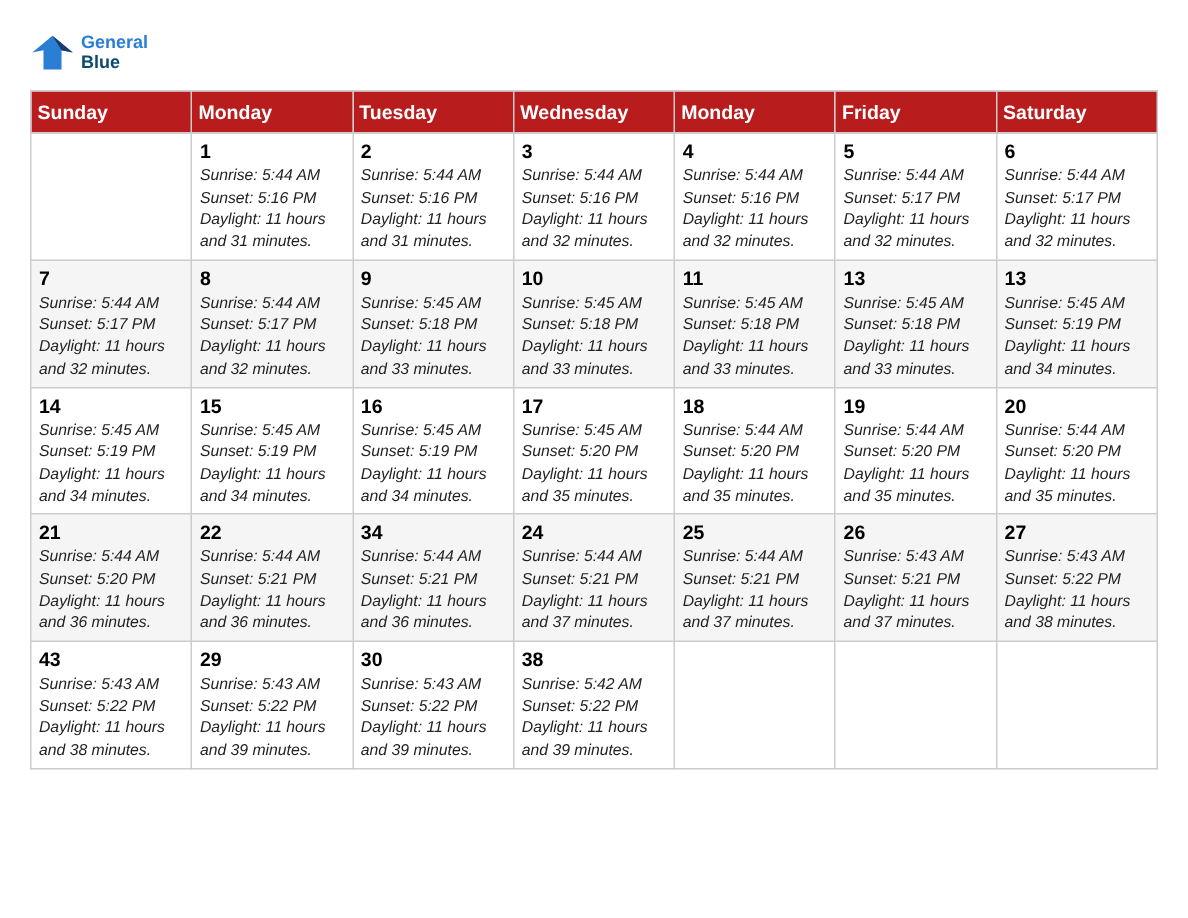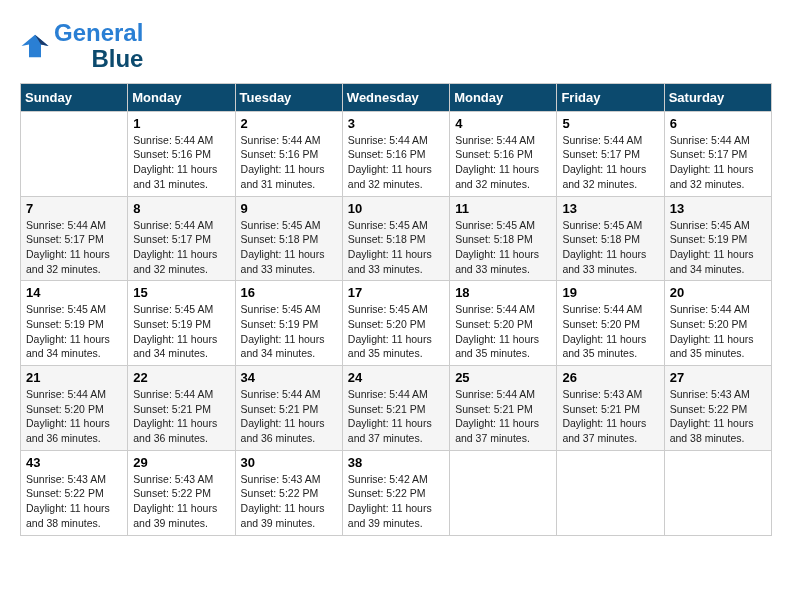--- a/index.html
+++ b/index.html
@@ -15,25 +15,24 @@
       justify-content: space-between;
       align-items: flex-start;
       margin-bottom: 10px;
     }
     .logo {
       display: flex;
       align-items: center;
       gap: 4px;
     }
     .logo-text {
-      font-size: 24px;
+      font-size: 12px;
       font-weight: bold;
       color: #1a3a6b;
       line-height: 1.1;
-      text-align: right;
     }
     .logo-text span {
       color: #2a7fd4;
     }
     .logo-bird {
       width: 30px;
       height: 30px;
     }
     .title-block {
       text-align: right;
@@ -48,21 +47,21 @@
       font-size: 16px;
       color: #333;
       margin-top: 2px;
     }
     table {
       width: 100%;
       border-collapse: collapse;
       font-size: 11px;
     }
     thead tr th {
-      background-color: #0c4a6e;
+      background-color: #b91c1c;
       color: #fff;
       padding: 6px 4px;
       text-align: left;
       font-size: 13px;
       font-weight: bold;
       border: 1px solid #ccc;
     }
     tbody tr td {
       border: 1px solid #ccc;
       vertical-align: top;
@@ -78,20 +77,21 @@
       font-size: 13px;
       font-weight: bold;
       color: #000;
       display: block;
       margin-bottom: 2px;
     }
     .day-detail {
       color: #222;
       font-size: 10.5px;
       line-height: 1.4;
+      font-style: italic;
     }
     .empty-cell {
       background: #fff !important;
     }
   </style>
 </head>
 <body>
 
 <div class="header">
   <div class="logo">

